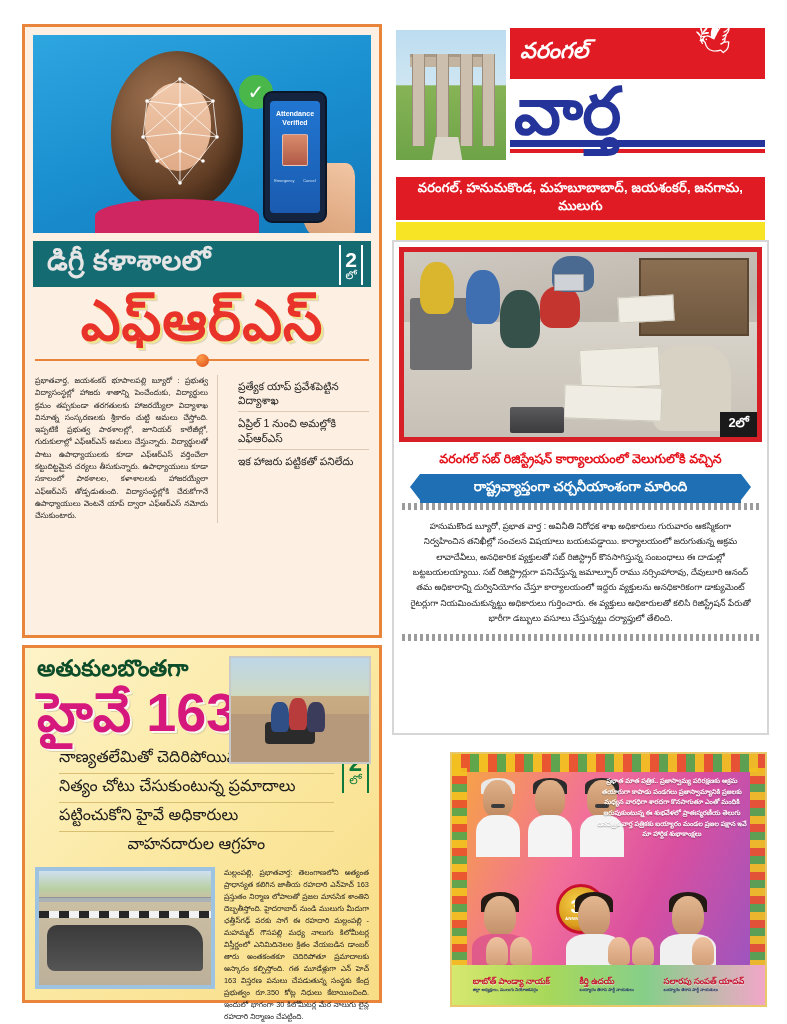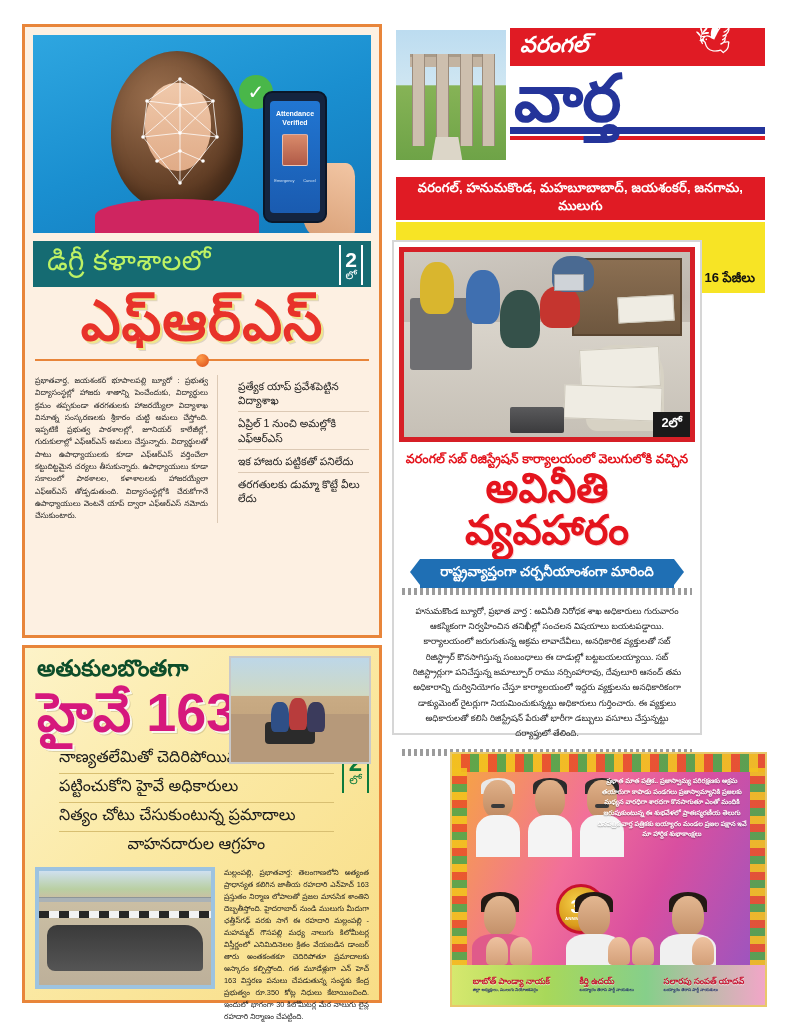--- a/index.html
+++ b/index.html
@@ -63,21 +63,21 @@
   .fp-hand {
     position: absolute; right: 16px; top: 128px; width: 52px; height: 74px;
     background: linear-gradient(200deg,#f2c6a4,#d9a077); border-radius: 40% 18% 10% 30%;
   }
 
   .frs-kicker {
     margin: 8px 8px 0; background: #156b72; position: relative;
     height: 46px; display: flex; align-items: center; padding-left: 14px;
   }
   .frs-kicker-text {
-    color: #bef264; font-size: 28px; font-weight: normal; letter-spacing: .4px;
+    color: #e5e5e5; font-size: 28px; font-weight: bold; letter-spacing: .4px;
   }
   .corner-badge {
     position: absolute; right: 8px; top: 4px; height: 40px;
     border-left: 2px solid #fff; border-right: 2px solid #fff;
     padding: 0 4px; display: flex; flex-direction: column;
     align-items: center; justify-content: center; line-height: .95;
   }
   .corner-badge .num { color: #fff; font-size: 21px; font-weight: bold; }
   .corner-badge .sfx { color: #fff; font-size: 11px; }
 
@@ -120,21 +120,21 @@
   .kt-lintel {
     position: absolute; left: 14px; top: 24px; width: 82px; height: 13px;
     background: #c3b4a2; border-top: 3px solid #a99a88;
   }
   .kt-path {
     position: absolute; left: 38px; bottom: 0; width: 26px; height: 26px;
     background: #dcd6c8; transform: perspective(40px) rotateX(28deg);
   }
   .mh-name { flex: 1; padding-left: 4px; position: relative; }
   .mh-red-strip {
-    background: #e01b24; height: 38px; margin-top: 4px; position: relative;
+    background: #e01b24; height: 51px; margin-top: 4px; position: relative;
     display: flex; align-items: center; padding-left: 10px; overflow: visible;
   }
   .mh-red-strip .w1 {
     color: #fff; font-size: 22px; font-weight: bold; font-style: italic;
   }
   .mh-bird {
     position: absolute; right: 6px; top: -6px; width: 62px; height: 38px;
     color: #fff; font-size: 30px; line-height: 1; transform: rotate(-12deg);
   }
   .mh-main {
@@ -150,21 +150,21 @@
   .mh-datebar {
     background: #f7e425; margin-top: 2px; display: flex;
     justify-content: space-between; align-items: center;
     padding: 4px 10px 5px; color: #111;
   }
   .mh-date { font-size: 14.5px; font-weight: bold; }
   .mh-pages { font-size: 13px; font-weight: bold; margin-top: 44px; }
 
   
   .main-story {
-    position: absolute; left: 392px; top: 240px; width: 310px; height: 495px;
+    position: absolute; left: 392px; top: 240px; width: 377px; height: 495px;
     background: #fff; border: 2px solid #d6d6d6;
   }
   .ms-photo {
     position: relative; margin: 5px; height: 195px; overflow: hidden;
     border: 5px solid #d61f26;
     background: linear-gradient(170deg,#cfcac2 0%,#bdb6ad 40%,#d7d2c9 100%);
   }
   .ms-photo .floor {
     position: absolute; left: 0; right: 0; bottom: 0; height: 62%;
     background: linear-gradient(180deg,#d9d4cb,#c6c0b6);
@@ -446,21 +446,20 @@
     <div class="frs-dot"></div>
 
     <div class="frs-cols">
       <div class="frs-col-a">
         <div class="frs-body">ప్రభాతవార్త, జయశంకర్ భూపాలపల్లి బ్యూరో : ప్రభుత్వ విద్యాసంస్థల్లో హాజరు శాతాన్ని పెంచేందుకు, విద్యార్థులు క్రమం తప్పకుండా తరగతులకు హాజరయ్యేలా విద్యాశాఖ వినూత్న సంస్కరణలకు శ్రీకారం చుట్టి అమలు చేస్తోంది. ఇప్పటికే ప్రభుత్వ పాఠశాలల్లో, జూనియర్ కాలేజీల్లో, గురుకులాల్లో ఎఫ్ఆర్ఎస్ అమలు చేస్తున్నారు. విద్యార్థులతో పాటు ఉపాధ్యాయులకు కూడా ఎఫ్ఆర్ఎస్ వర్తించేలా కట్టుదిట్టమైన చర్యలు తీసుకున్నారు. ఉపాధ్యాయులు కూడా సకాలంలో పాఠశాలల, కళాశాలలకు హాజరయ్యేలా ఎఫ్ఆర్ఎస్ తోడ్పడుతుంది. విద్యాసంస్థల్లోకి చేరుకోగానే ఉపాధ్యాయులు వెంటనే యాప్ ద్వారా ఎఫ్ఆర్ఎస్ నమోదు చేసుకుంటారు.</div>
       </div>
       <div class="frs-col-b">
         <div class="bullet-item">ప్రత్యేక యాప్ ప్రవేశపెట్టిన విద్యాశాఖ</div>
         <div class="bullet-item">ఏప్రిల్ 1 నుంచి అమల్లోకి ఎఫ్ఆర్ఎస్</div>
         <div class="bullet-item">ఇక హాజరు పట్టికతో పనిలేదు</div>
-        <div class="bullet-item">తరగతులకు డుమ్మా కొట్టే వీలు లేదు</div>
       </div>
     </div>
   </div>
 
   <div class="masthead">
     <div class="mh-top">
       <div class="mh-photo">
         <div class="kt-lintel"></div>
         <div class="kt-col" style="left:16px;height:92px;"></div>
         <div class="kt-col" style="left:40px;height:92px;"></div>
@@ -498,21 +497,20 @@
       <div class="ms-p" style="right:26px;bottom:6px;width:78px;height:86px;background:#d7d2c4;border-radius:36% 36% 14% 14%;"></div>
       <div class="ms-laptop"></div>
       <div class="ms-doc" style="left:176px;top:96px;width:80px;height:40px;"></div>
       <div class="ms-doc" style="left:160px;top:134px;width:98px;height:34px;transform:rotate(2deg);"></div>
       <div class="ms-doc" style="left:214px;top:44px;width:56px;height:26px;"></div>
       <div class="ms-printer"></div>
       <div class="ms-badge2">2లో</div>
     </div>
 
     <div class="ms-kicker">వరంగల్ సబ్ రిజిస్ట్రేషన్ కార్యాలయంలో వెలుగులోకి వచ్చిన</div>
-    <div class="ms-head">అవినీతి వ్యవహారం</div>
     <div class="ms-sub">రాష్ట్రవ్యాప్తంగా చర్చనీయాంశంగా మారింది</div>
 
     <div class="ms-deco-top"></div>
     <div class="ms-body">హనుమకొండ బ్యూరో, ప్రభాత వార్త : అవినీతి నిరోధక శాఖ అధికారులు గురువారం ఆకస్మికంగా నిర్వహించిన తనిఖీల్లో సంచలన విషయాలు బయటపడ్డాయి. కార్యాలయంలో జరుగుతున్న అక్రమ లావాదేవీలు, అనధికారిక వ్యక్తులతో సబ్ రిజిస్ట్రార్ కొనసాగిస్తున్న సంబంధాలు ఈ దాడుల్లో బట్టబయలయ్యాయి. సబ్ రిజిస్ట్రార్లుగా పనిచేస్తున్న జమాల్పూర్ రాము నర్సింహారావు, దేవులూరి ఆనంద్ తమ అధికారాన్ని దుర్వినియోగం చేస్తూ కార్యాలయంలో ఇద్దరు వ్యక్తులను అనధికారికంగా డాక్యుమెంట్ రైటర్లుగా నియమించుకున్నట్టు అధికారులు గుర్తించారు. ఈ వ్యక్తులు అధికారులతో కలిసి రిజిస్ట్రేషన్ పేరుతో భారీగా డబ్బులు వసూలు చేస్తున్నట్టు దర్యాప్తులో తేలింది.</div>
     <div class="ms-deco-bottom"></div>
   </div>
 
   <div class="hw-block">
     <div class="hw-photo">
       <div class="hp-road"></div>
@@ -521,22 +519,22 @@
       <div class="hp-rider" style="left:58px;bottom:32px;width:18px;height:32px;background:#b83c3c;"></div>
       <div class="hp-rider" style="left:76px;bottom:30px;width:18px;height:30px;background:#3b3b5c;"></div>
     </div>
 
     <div class="hw-kicker">అతుకులబొంతగా</div>
     <div class="hw-head">హైవే 163..</div>
 
     <div class="hw-sub">
       <div class="hw-sub-left">
         <div class="hw-sub-line">నాణ్యతలేమితో చెదిరిపోయిన తారు</div>
+        <div class="hw-sub-line">నిత్యం చోటు చేసుకుంటున్న ప్రమాదాలు</div>
         <div class="hw-sub-line">పట్టించుకోని హైవే అధికారులు</div>
-        <div class="hw-sub-line">నిత్యం చోటు చేసుకుంటున్న ప్రమాదాలు</div>
         <div class="hw-sub-line">వాహనదారుల ఆగ్రహం</div>
       </div>
       <div class="hw-badge">
         <span class="num">2</span>
         <span class="sfx">లో</span>
       </div>
     </div>
 
     <div class="hw-lower">
       <div class="hw-road-photo">

